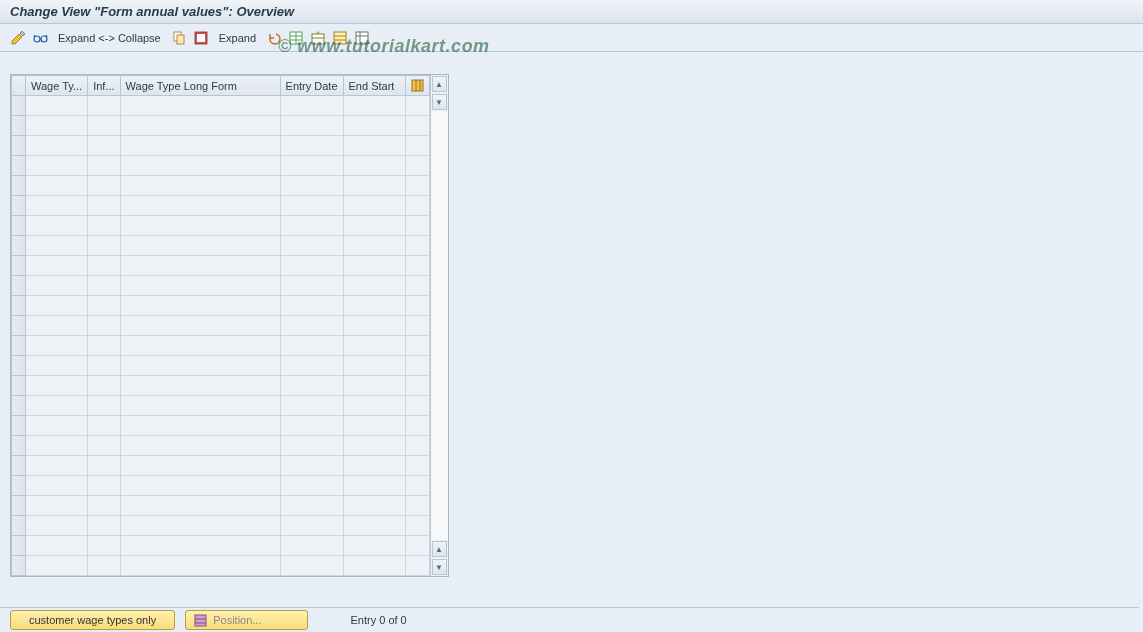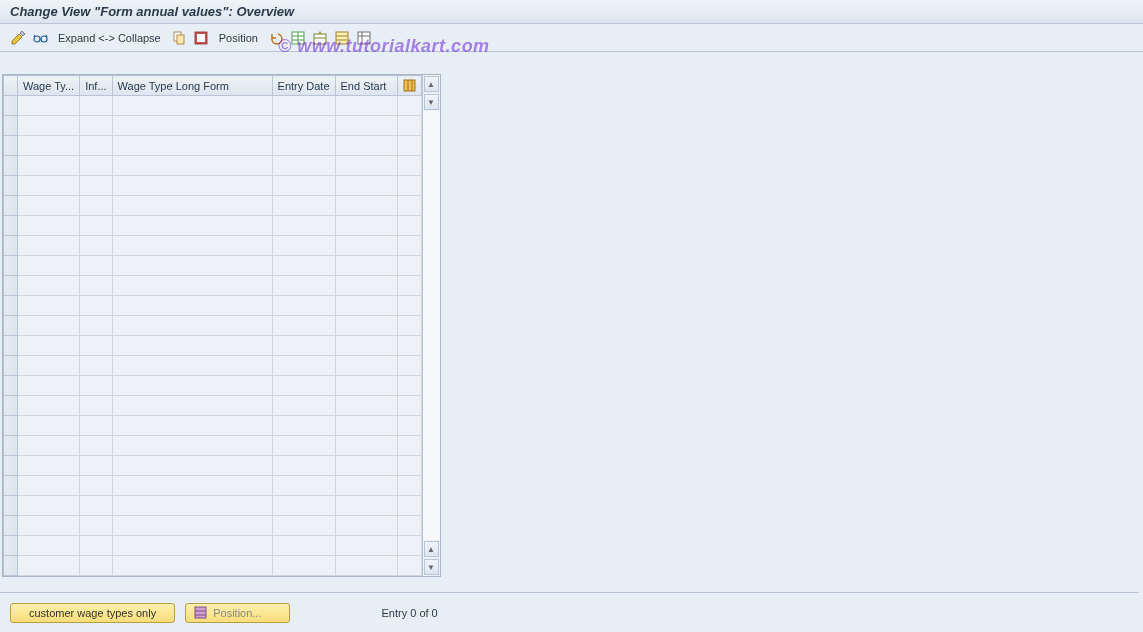--- a/index.html
+++ b/index.html
@@ -42,28 +42,28 @@
       color: #2a3a4a;
       cursor: pointer;
       padding: 2px 4px;
     }
     .watermark {
       position: absolute;
       top: 36px;
       left: 278px;
       font-size: 18px;
       font-weight: bold;
-      color: #6d28d9;
+      color: #14532d;
       opacity: 0.55;
       pointer-events: none;
       font-style: italic;
       letter-spacing: 0.5px;
     }
     .content-area {
-      padding: 22px 10px 10px 2px;
+      padding: 22px 10px 10px 10px;
     }
     .table-wrap {
       display: inline-flex;
       border: 1px solid #a8b5c6;
       background: #fff;
       position: relative;
     }
     .grid {
       border-collapse: collapse;
     }
@@ -127,21 +127,21 @@
     }
     .vscroll .track {
       flex: 1;
       background: #f6f8fa;
     }
     .footer {
       position: absolute;
       bottom: 0;
       left: 0;
       right: 4px;
-      height: 40px;
+      height: 25px;
       background: #e8eef5;
       border-top: 1px solid #b8c5d6;
       display: flex;
       align-items: center;
       padding: 0 10px;
       gap: 10px;
     }
     .btn {
       background: linear-gradient(to bottom, #fff0b0, #f7dd7a);
       border: 1px solid #b8a040;
@@ -149,26 +149,26 @@
       padding: 3px 18px;
       font-size: 11px;
       color: #333;
       cursor: pointer;
       display: inline-flex;
       align-items: center;
       gap: 6px;
       height: 20px;
     }
     .btn.pos {
-      padding: 3px 28px 3px 8px;
+      padding: 3px 46px 3px 8px;
       color: #888;
     }
     .entry-text {
       color: #2a3a4a;
-      margin-left: 81px;
+      margin-left: 32px;
     }
     svg { display: block; }
   </style>
 </head>
 <body>
 
 <div class="title-bar">Change View "Form annual values": Overview</div>
 
 <div class="toolbar">
   <span class="tb-icon">
@@ -190,21 +190,21 @@
         <rect x="3" y="2" width="7" height="9" fill="#fff" stroke="#a07030" stroke-width="0.8"></rect>
         <rect x="6" y="5" width="7" height="9" fill="#ffe8b0" stroke="#a07030" stroke-width="0.8"></rect>
       </svg>
   </span>
   <span class="tb-icon">
     <svg width="16" height="16" viewBox="0 0 16 16">
         <rect x="2" y="2" width="12" height="12" fill="#d05050" stroke="#803030" stroke-width="0.8"></rect>
         <rect x="4" y="4" width="8" height="8" fill="#fff"></rect>
       </svg>
   </span>
-  <span class="tb-label">Position</span>
+  <span class="tb-label">Expand</span>
   <span class="tb-icon">
     <svg width="16" height="16" viewBox="0 0 16 16">
         <path d="M10 4 A5 5 0 1 1 4 8" fill="none" stroke="#c07020" stroke-width="1.5"></path>
         <path d="M4 4 L4 8 L8 8" fill="none" stroke="#c07020" stroke-width="1.5"></path>
       </svg>
   </span>
   <span class="tb-icon">
     <svg width="14" height="14" viewBox="0 0 14 14">
         <rect x="1" y="1" width="12" height="12" fill="#fff" stroke="#50a050"></rect>
         <line x1="1" y1="5" x2="13" y2="5" stroke="#50a050"></line>

